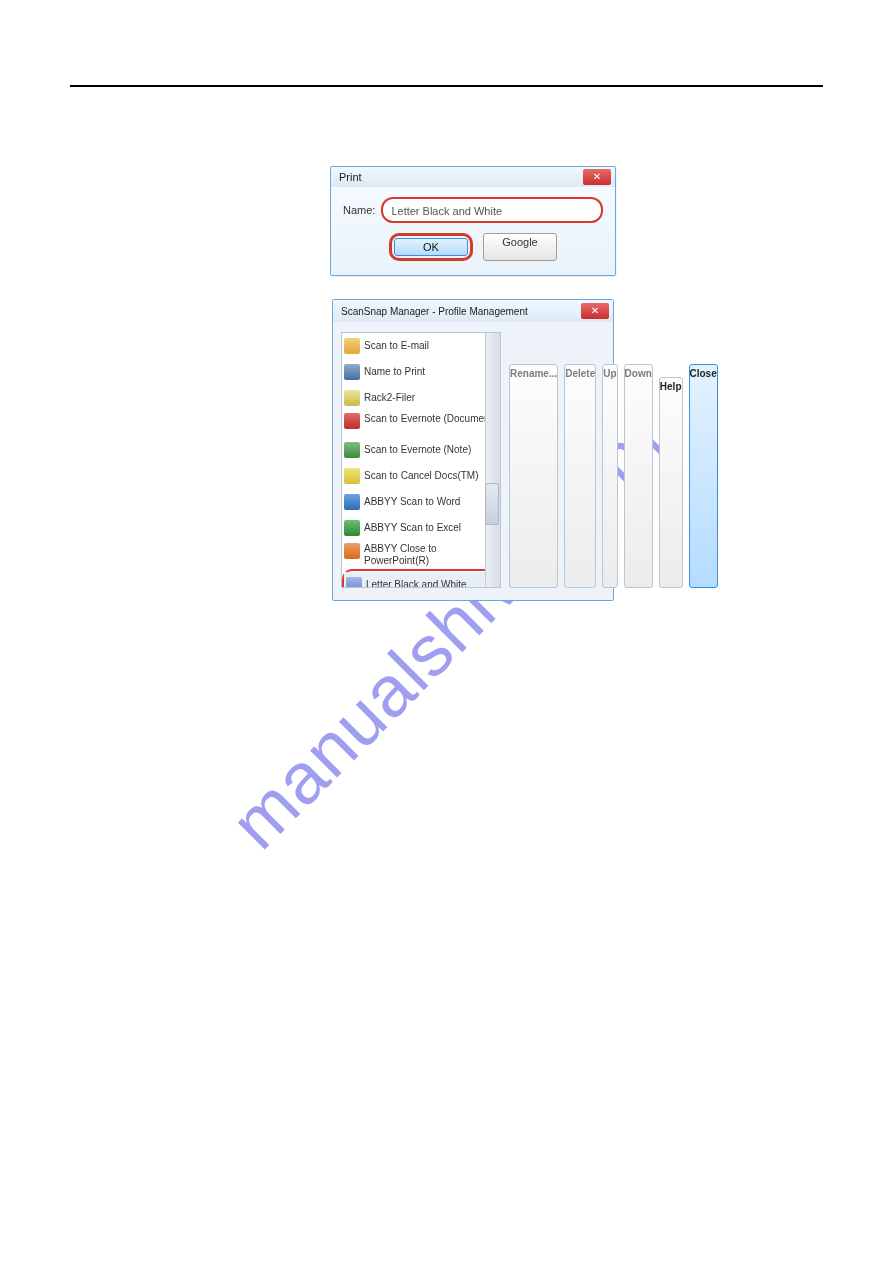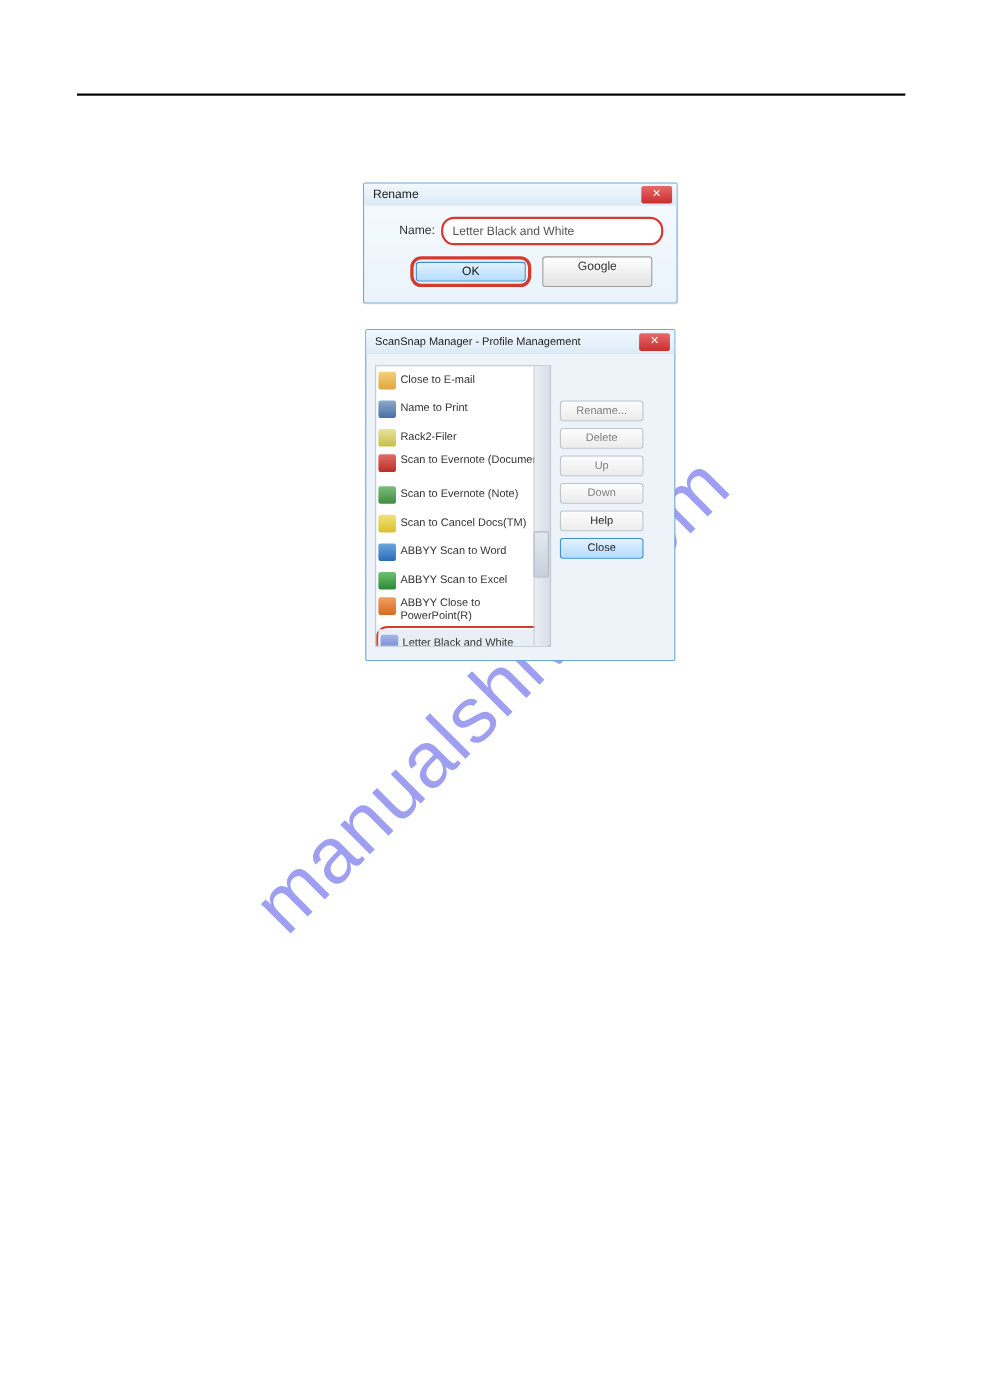--- a/index.html
+++ b/index.html
@@ -61,21 +61,20 @@
     height: 16px;
     border-radius: 2px;
     background: linear-gradient(#e9696b,#c72f2c);
     color: #fff;
     font-size: 10px;
     line-height: 16px;
     text-align: center;
   }
   .dlg-body {
     padding: 10px 12px 14px 12px;
-    margin-left: 20px;
   }
   .name-row {
     display: flex;
     align-items: center;
     gap: 6px;
   }
   .name-label {
     font-size: 11px;
     color: #333;
   }
@@ -95,21 +94,21 @@
     color: #555;
   }
   .btn-row {
     display: flex;
     justify-content: center;
     gap: 10px;
     margin-top: 10px;
   }
   .btn {
     min-width: 62px;
-    padding: 2px 18px;
+    padding: 2px 5px;
     font-size: 11px;
     color: #333;
     background: linear-gradient(#fefefe,#e4e4e4);
     border: 1px solid #9e9e9e;
     border-radius: 3px;
     cursor: pointer;
     text-align: center;
   }
   .btn.ok-active {
     background: linear-gradient(#e4f2ff,#b4dcff);
@@ -207,58 +206,60 @@
     background: #e7eef6;
   }
   .pm-hl {
     border: 2px solid #d43a2e;
     border-radius: 10px;
     padding: 1px 0;
     margin: 0;
   }
   .pm-btns {
     display: flex;
-    flex-direction: column;
+    flex-direction: row;
     gap: 6px;
     padding-top: 32px;
     width: 78px;
+    font-weight: bold;
   }
   .pm-btn {
     width: 74px;
     padding: 3px 0;
     font-size: 10px;
     color: #7d7d7d;
     background: linear-gradient(#fdfdfd,#ececec);
     border: 1px solid #b9c6d4;
     border-radius: 3px;
     text-align: center;
     cursor: default;
   }
   .pm-btn.enabled {
     color: #222;
     cursor: pointer;
+    margin-top: 13px;
   }
   .pm-btn.close-active {
     color: #222;
     background: linear-gradient(#e4f2ff,#b4dcff);
     border: 1px solid #3d8ed6;
     cursor: pointer;
   }
 </style>
 </head>
 <body>
 
 <div class="page">
   <div class="top-rule"></div>
 
   <div class="watermark">manualshive.com</div>
 
   <div class="dlg-rename">
     <div class="dlg-title">
-      <span>Rename</span>
+      <span>Print</span>
       <span class="dlg-close">✕</span>
     </div>
     <div class="dlg-body">
       <div class="name-row">
         <span class="name-label">Name:</span>
         <span class="name-input-wrap">
           <input class="name-input" type="text" value="Letter Black and White" style="">
         </span>
       </div>
       <div class="btn-row">
@@ -273,21 +274,21 @@
   <div class="dlg-pm">
     <div class="pm-title">
       <span>ScanSnap Manager - Profile Management</span>
       <span class="dlg-close">✕</span>
     </div>
     <div class="pm-content">
       <div class="pm-listbox">
 
         <div class="pm-item">
           <span class="ico ico-email"></span>
-          <span>Close to E-mail</span>
+          <span>Scan to E-mail</span>
         </div>
         <div class="pm-item">
           <span class="ico ico-print"></span>
           <span>Name to Print</span>
         </div>
         <div class="pm-item">
           <span class="ico ico-folder"></span>
           <span>Rack2-Filer</span>
         </div>
         <div class="pm-item twoline">

